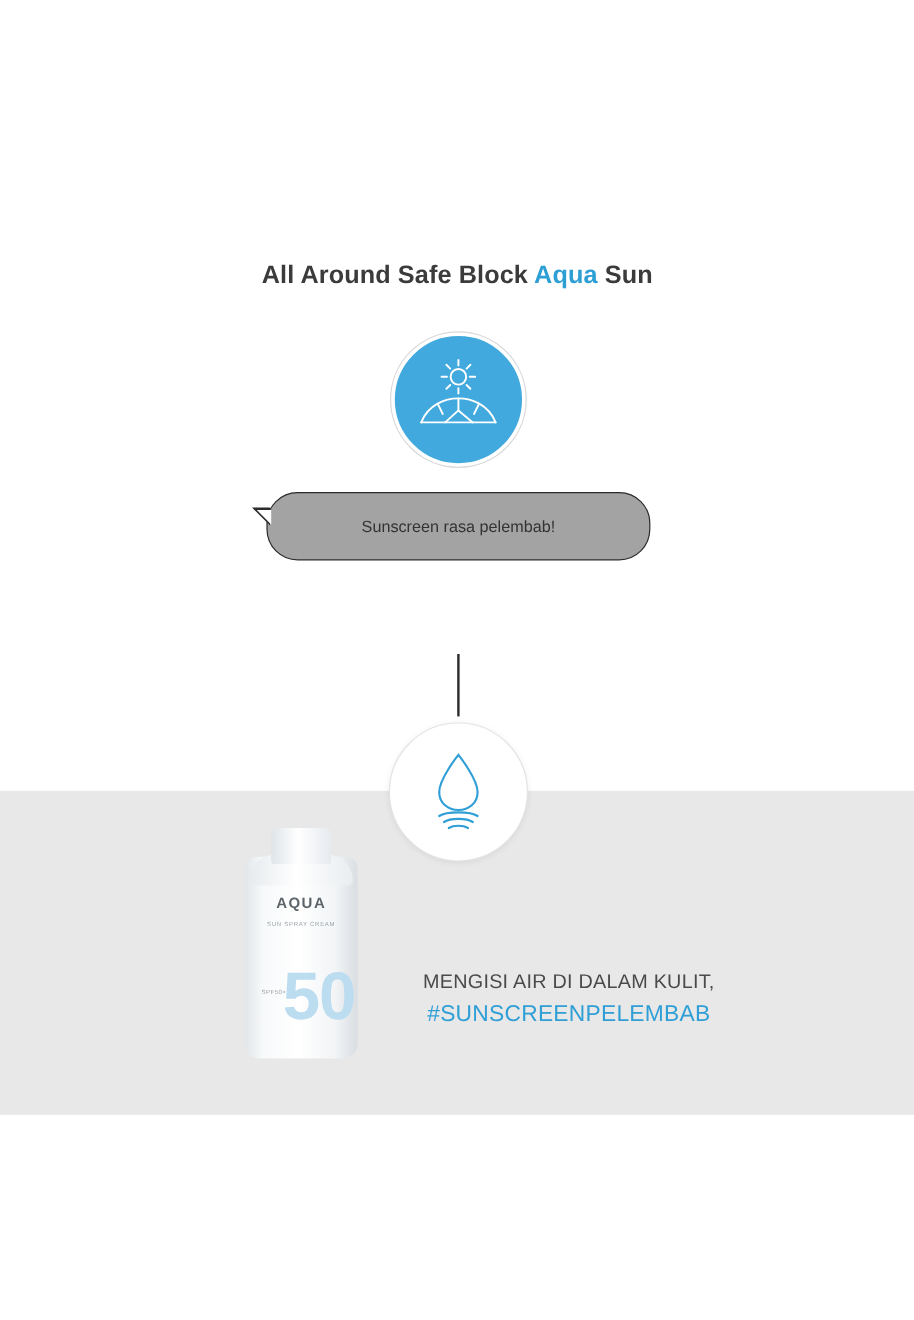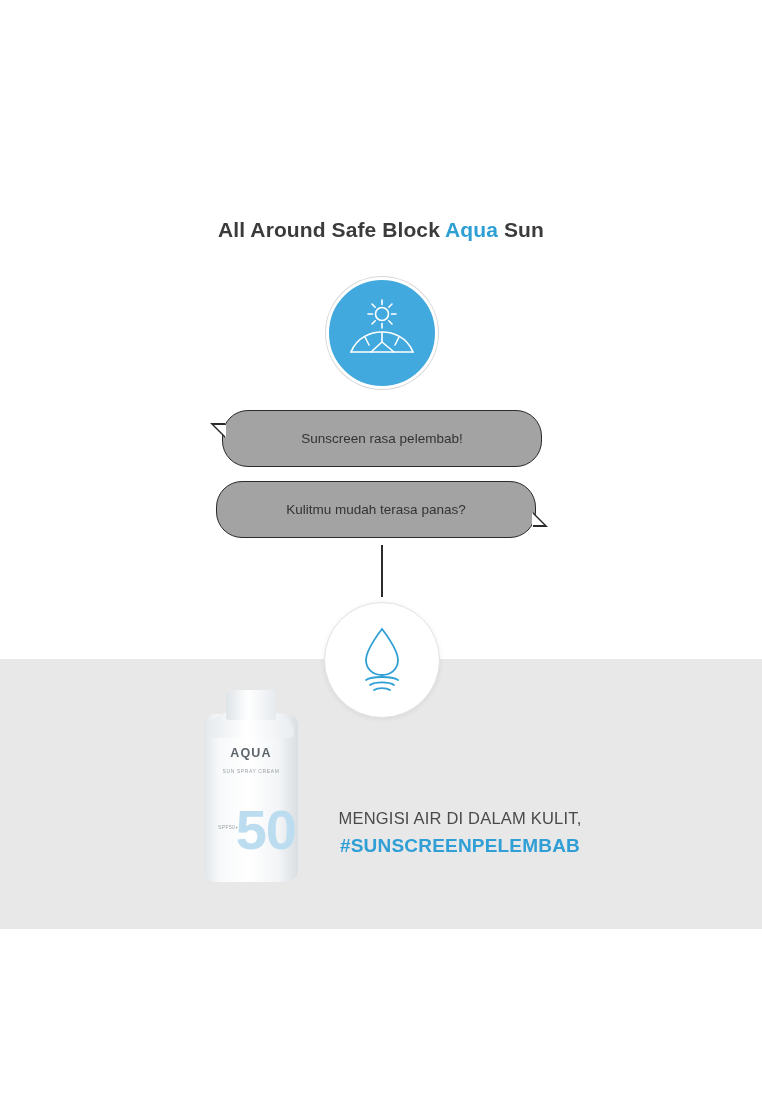--- a/index.html
+++ b/index.html
@@ -203,38 +203,38 @@
     font-size: 56px;
     font-weight: bold;
     color: #bcdcf0;
     letter-spacing: -1px;
     line-height: 44px;
   }
 
   
   .caption {
     position: absolute;
-    left: 314px;
+    left: 328px;
     top: 806px;
     width: 292px;
     text-align: center;
     color: #4a4a4a;
     font-size: 16.5px;
     line-height: 24px;
     letter-spacing: 0.2px;
   }
   .hashtag {
     position: absolute;
     left: 330px;
     top: 822px;
     width: 292px;
     text-align: center;
     color: #2f9fd6;
     font-size: 19px;
-    font-weight: bold;
+    font-weight: normal;
     letter-spacing: 0.2px;
   }
 </style>
 </head>
 <body>
 
 <div class="page">
 
   <div class="grey-band"></div>
 
@@ -264,25 +264,20 @@
       </svg>
     </span>
   </div>
 
   <div class="bubble bubble-1">
     <span class="tail-l-out"></span>
     <span class="tail-l-in"></span>
     <span>Sunscreen rasa pelembab!</span>
   </div>
 
-  <div class="bubble bubble-2">
-    <span>Kulitmu mudah terasa panas?</span>
-    <span class="tail-r-out"></span>
-    <span class="tail-r-in"></span>
-  </div>
 
   <div class="connector"></div>
 
   <div class="drop-badge">
     <span>
       <svg width="58" height="70" viewBox="0 0 58 70" fill="none" stroke="#2f9fd6" stroke-width="1.8" stroke-linecap="round">
         <path d="M29 6 C29 6 13 26 13 37 C13 46 20 52 29 52 C38 52 45 46 45 37 C45 26 29 6 29 6 Z"></path>
         <path d="M13 57 C19 53 39 53 45 57"></path>
         <path d="M17 62 C22 58.5 36 58.5 41 62"></path>
         <path d="M21 67 C25 64.5 33 64.5 37 67"></path>

